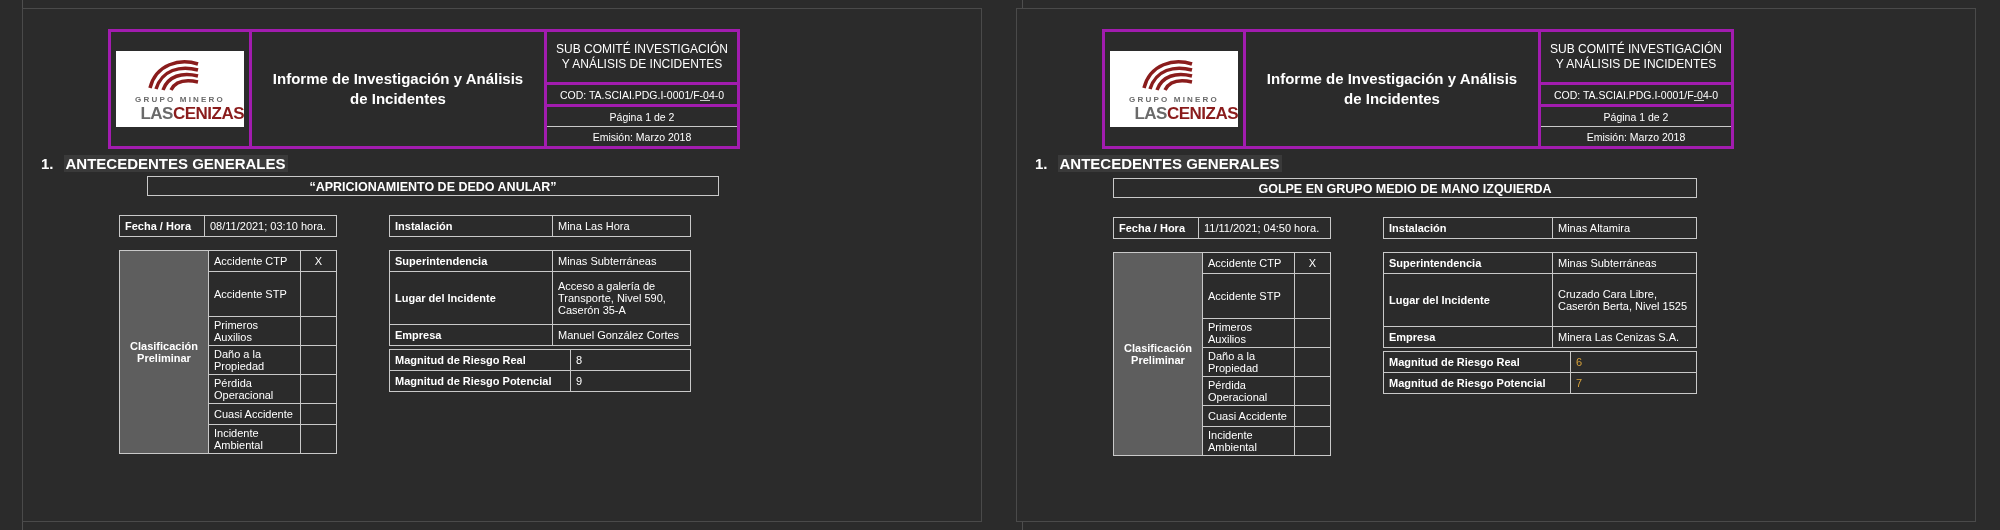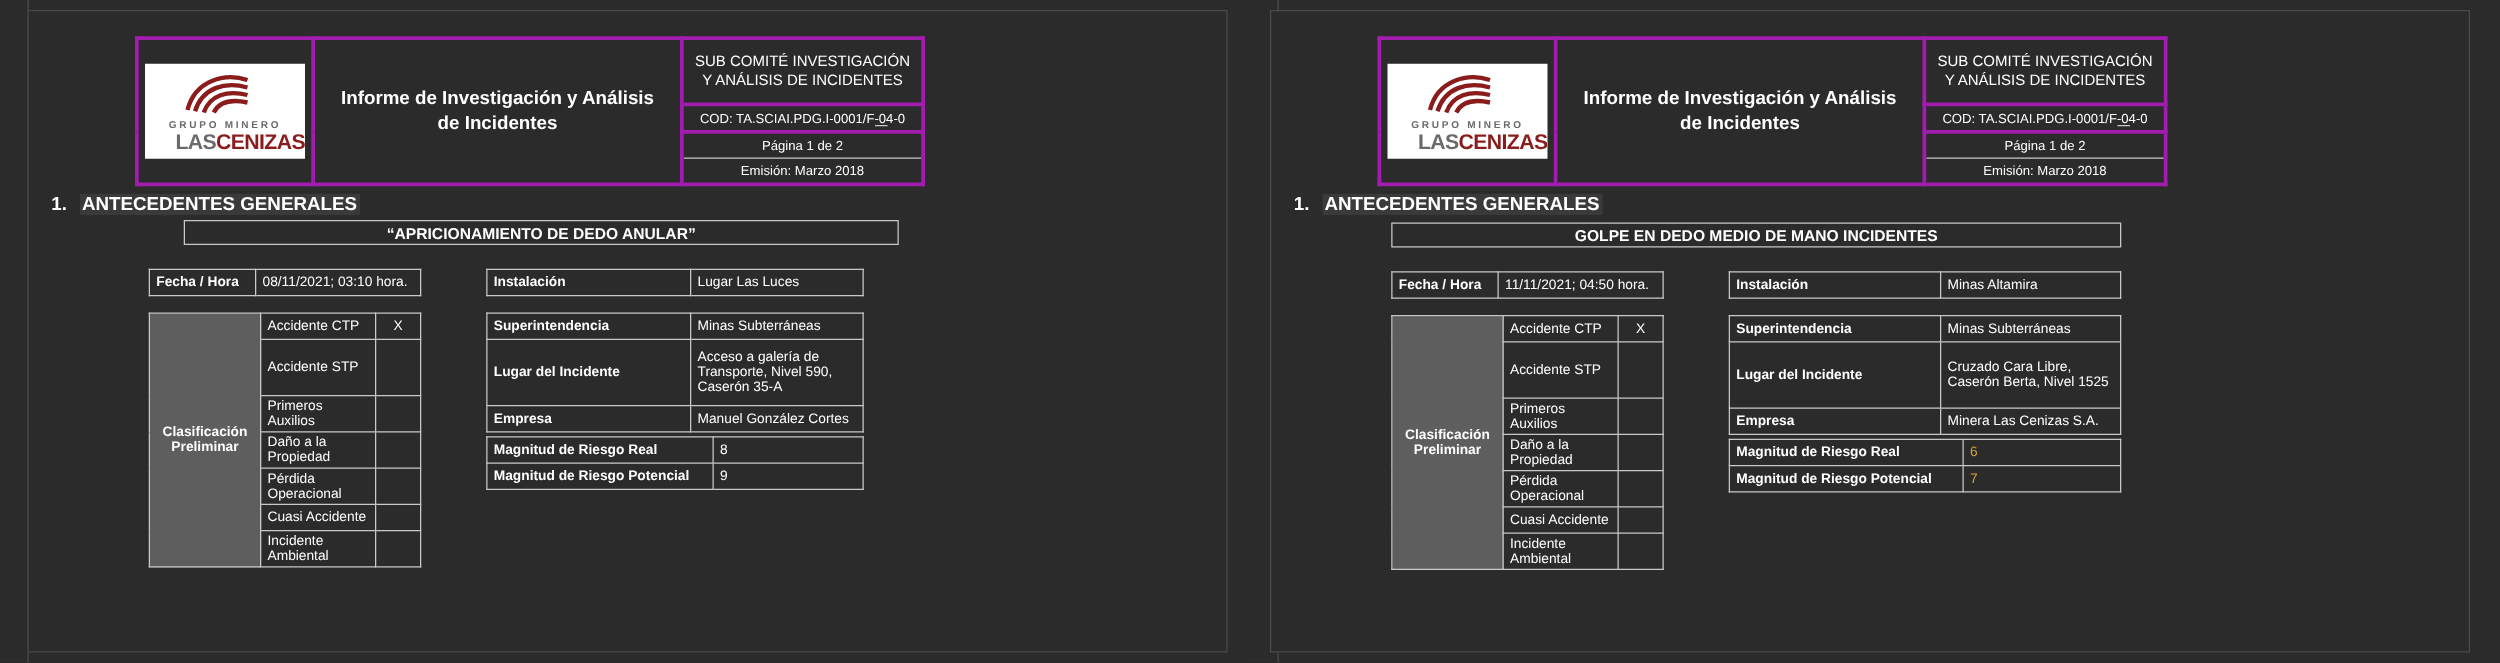--- a/index.html
+++ b/index.html
@@ -236,21 +236,21 @@
             <td class="lbl" style="width:74px;">Fecha / Hora</td>
             <td class="val">08/11/2021; 03:10 hora.</td>
           </tr>
         </tbody>
           </table>
 
         <table class="dt" style="left:366px; top:206px; width:302px;">
           <tbody>
               <tr>
             <td class="lbl" style="width:152px;">Instalación</td>
-            <td class="val">Lugar Las Luces</td>
+            <td class="val">Mina Las Hora</td>
           </tr>
         </tbody>
           </table>
 
         <table class="dt" style="left:96px; top:241px; width:218px;">
           <tbody>
               <tr>
             <td class="classif-cell" rowspan="7" style="width:78px;">Clasificación Preliminar</td>
             <td>Accidente CTP</td>
             <td class="ctr" style="width:25px;">X</td>
@@ -357,21 +357,21 @@
             </td>
           </tr>
         </tbody>
           </table>
         <div class="hdr-tick" style="left:677px; top:91px;"></div>
 
         <div class="sect" style="left:18px; top:146px;">
           <span class="num">1.</span><span class="txt">ANTECEDENTES GENERALES</span>
         </div>
 
-        <div class="titlebar" style="left:96px; top:169px; width:584px;">GOLPE EN DEDO MEDIO DE MANO INCIDENTES</div>
+        <div class="titlebar" style="left:96px; top:169px; width:584px;">GOLPE EN GRUPO MEDIO DE MANO IZQUIERDA</div>
 
         <table class="dt" style="left:96px; top:208px; width:218px;">
           <tbody>
               <tr>
             <td class="lbl" style="width:74px;">Fecha / Hora</td>
             <td class="val">11/11/2021; 04:50 hora.</td>
           </tr>
         </tbody>
           </table>
 

